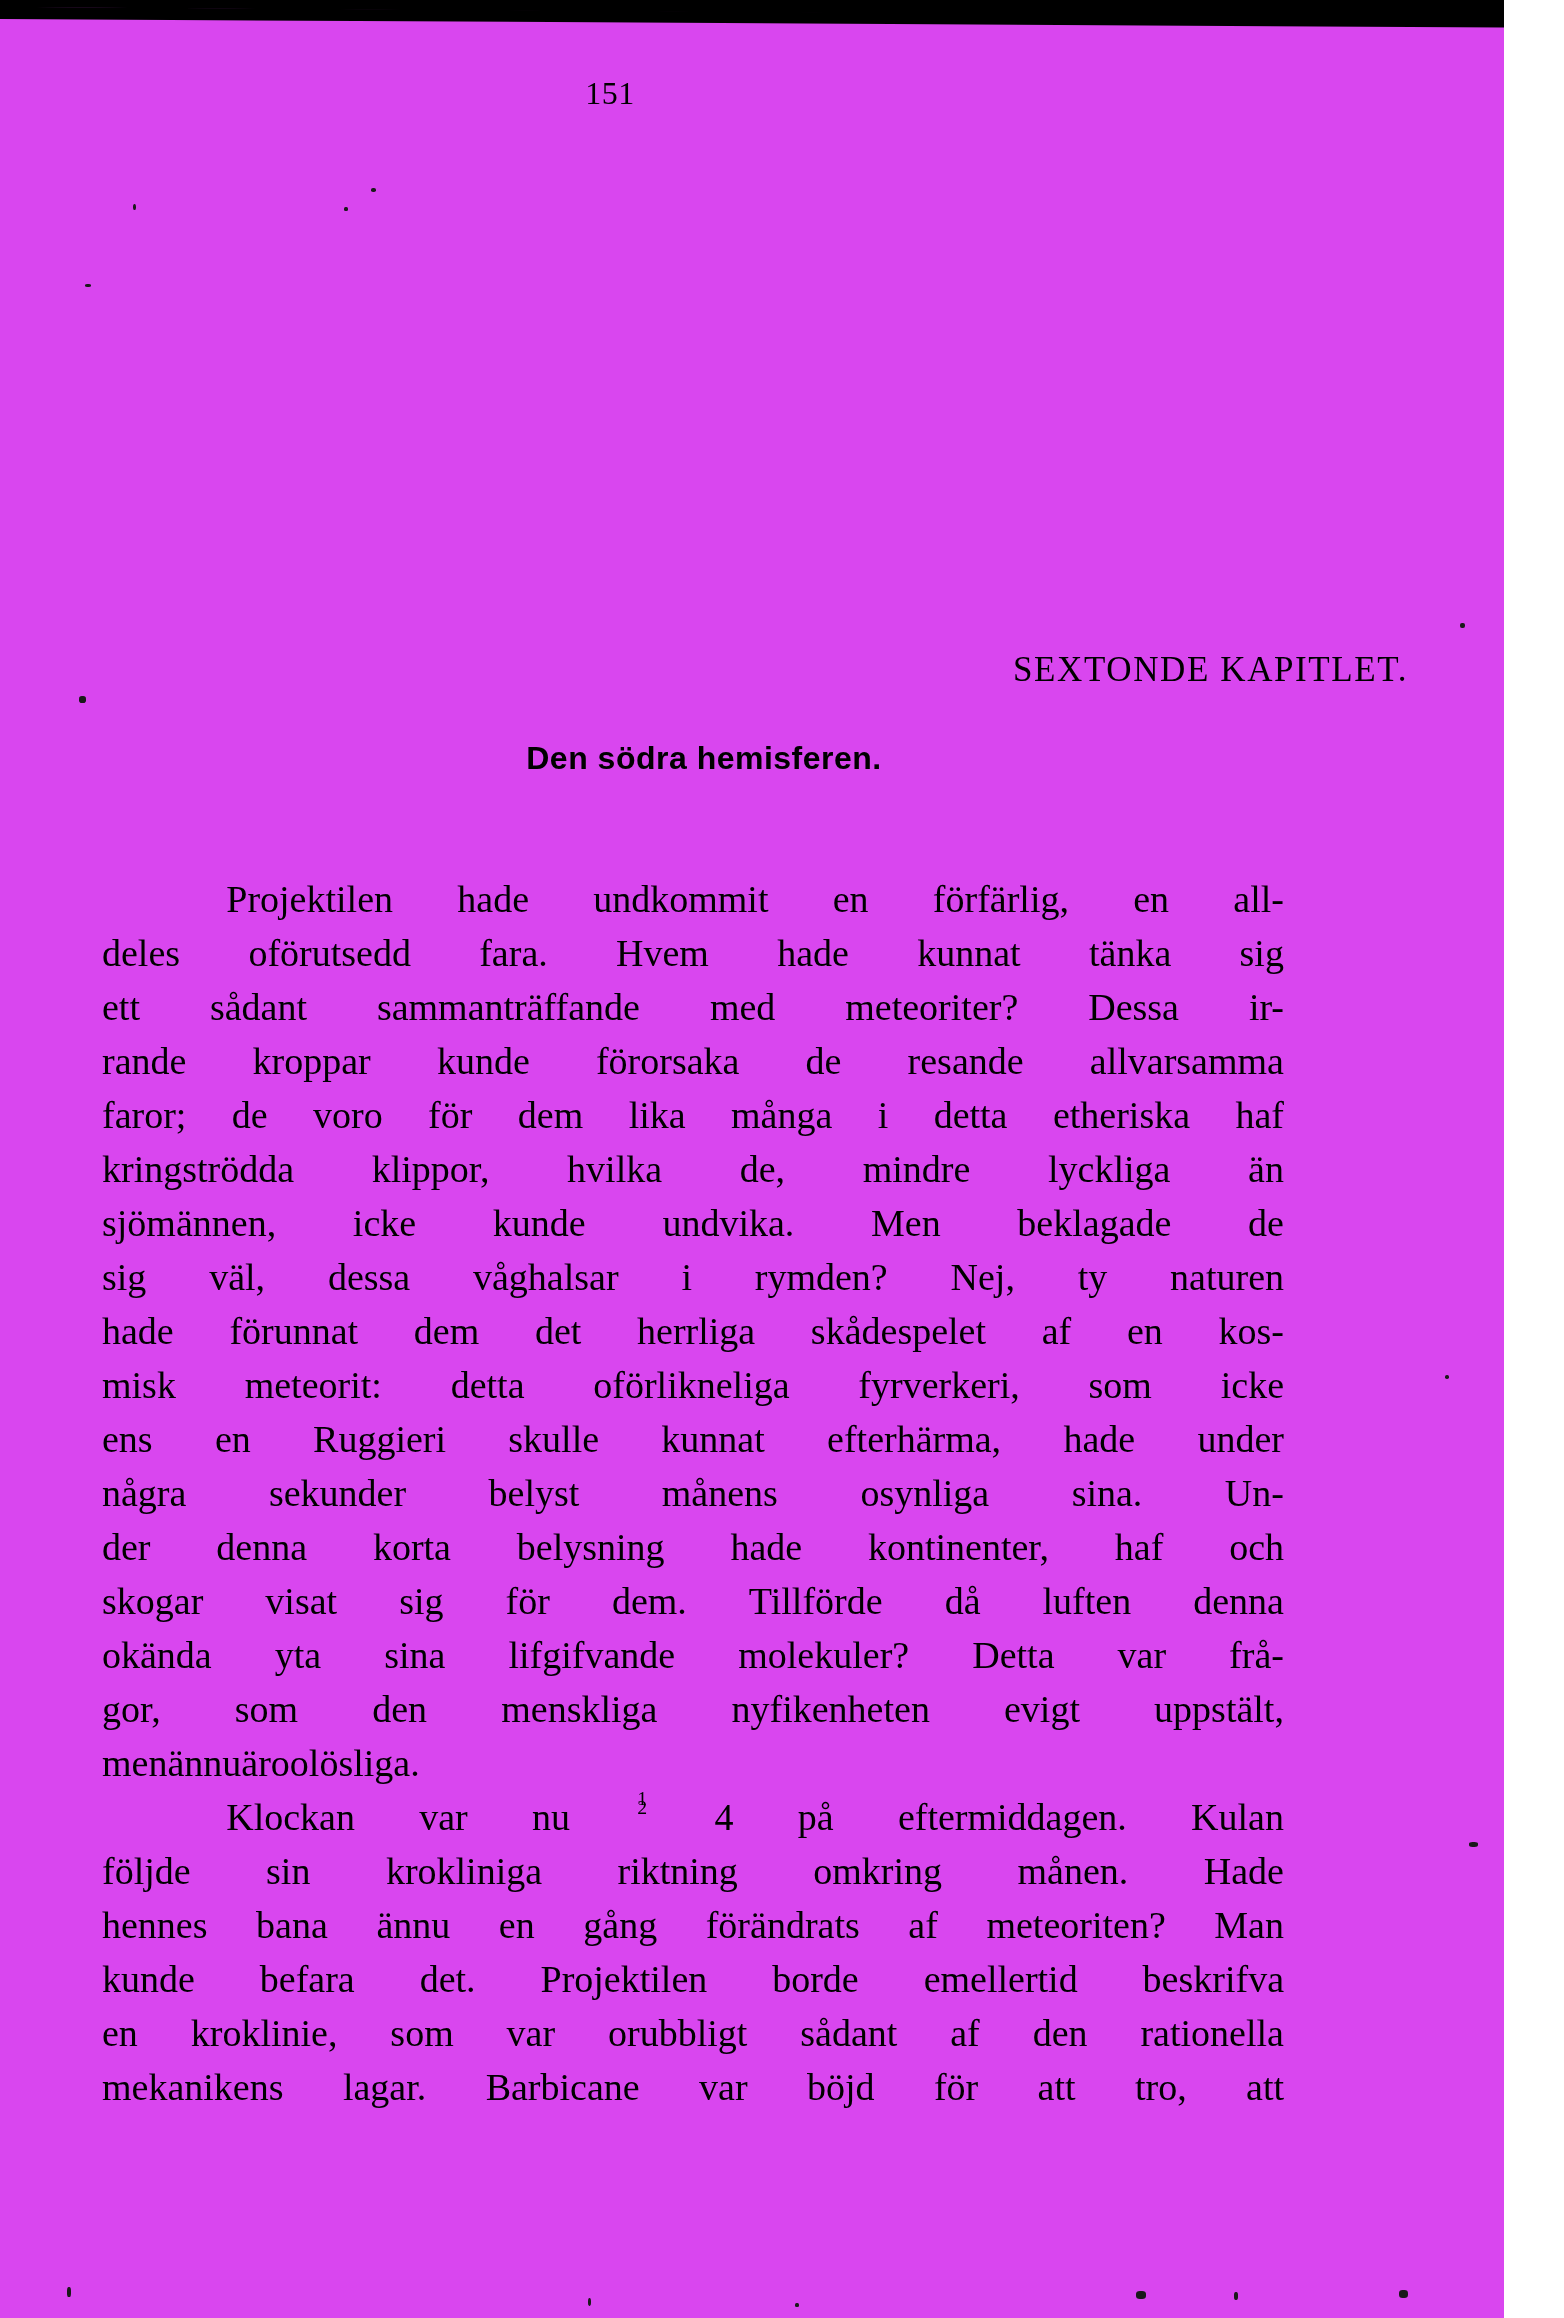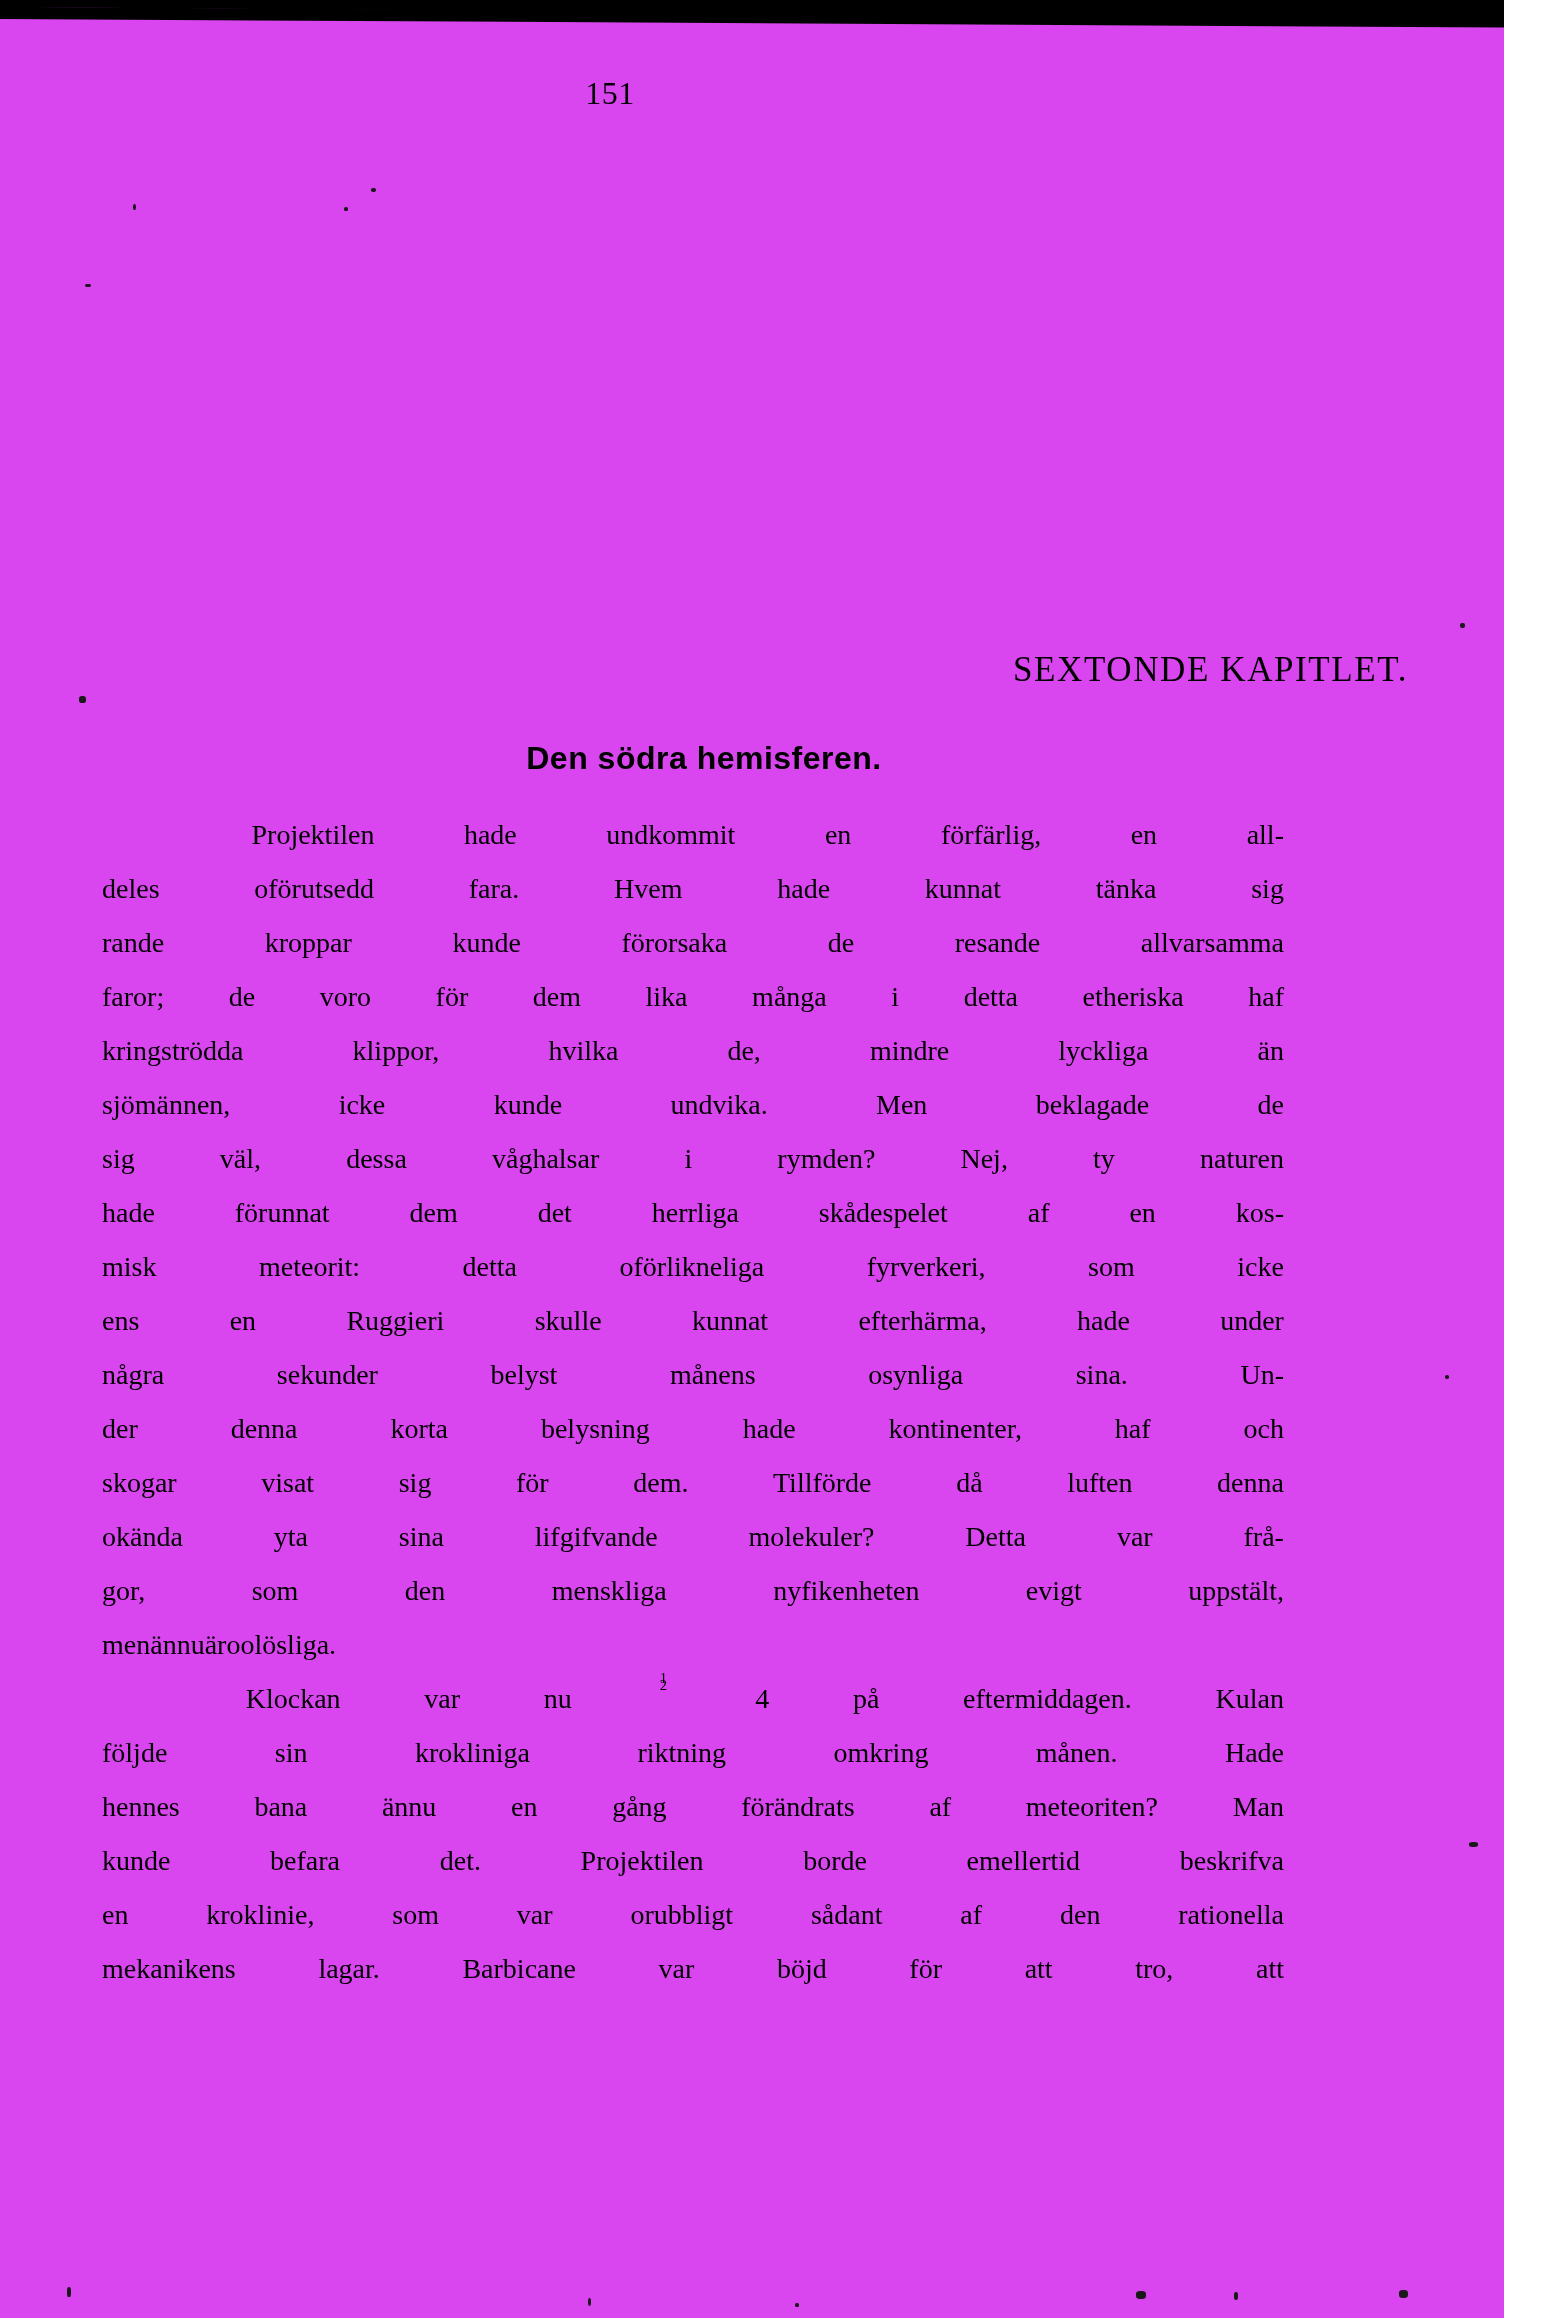--- a/index.html
+++ b/index.html
@@ -83,24 +83,24 @@
     font-family: "Liberation Sans", "DejaVu Sans", sans-serif;
     font-size: 32px;
     font-weight: bold;
     letter-spacing: 0.5px;
     margin: 0;
   }
 
   
   .body-text {
     position: absolute;
-    top: 808px;
+    top: 872px;
     left: 102px;
     width: 1182px;
-    font-size: 28px;
+    font-size: 38px;
     line-height: 54px;
   }
 
   .body-line {
     display: flex;
     width: 100%;
     white-space: pre;
   }
   .body-line.justified {
     justify-content: space-between;
@@ -163,20 +163,21 @@
 
   <div class="page-number">151</div>
 
   <h1 class="chapter-title">SEXTONDE KAPITLET.</h1>
 
   <h2 class="section-title">Den södra hemisferen.</h2>
 
   <div class="body-text" id="body-text">
       <div class="body-line justified indent-para"><span class="lead"></span><span class="w">Projektilen</span><span class="w">hade</span><span class="w">undkommit</span><span class="w">en</span><span class="w">förfärlig,</span><span class="w">en</span><span class="w">all-</span></div>
       <div class="body-line justified"><span class="w">deles</span><span class="w">oförutsedd</span><span class="w">fara.</span><span class="w">Hvem</span><span class="w">hade</span><span class="w">kunnat</span><span class="w">tänka</span><span class="w">sig</span></div>
+      <div class="body-line justified"><span class="w">ett</span><span class="w">sådant</span><span class="w">sammanträffande</span><span class="w">med</span><span class="w">meteoriter?</span><span class="w">Dessa</span><span class="w">ir-</span></div>
       <div class="body-line justified"><span class="w">rande</span><span class="w">kroppar</span><span class="w">kunde</span><span class="w">förorsaka</span><span class="w">de</span><span class="w">resande</span><span class="w">allvarsamma</span></div>
       <div class="body-line justified"><span class="w">faror;</span><span class="w">de</span><span class="w">voro</span><span class="w">för</span><span class="w">dem</span><span class="w">lika</span><span class="w">många</span><span class="w">i</span><span class="w">detta</span><span class="w">etheriska</span><span class="w">haf</span></div>
       <div class="body-line justified"><span class="w">kringströdda</span><span class="w">klippor,</span><span class="w">hvilka</span><span class="w">de,</span><span class="w">mindre</span><span class="w">lyckliga</span><span class="w">än</span></div>
       <div class="body-line justified"><span class="w">sjömännen,</span><span class="w">icke</span><span class="w">kunde</span><span class="w">undvika.</span><span class="w">Men</span><span class="w">beklagade</span><span class="w">de</span></div>
       <div class="body-line justified"><span class="w">sig</span><span class="w">väl,</span><span class="w">dessa</span><span class="w">våghalsar</span><span class="w">i</span><span class="w">rymden?</span><span class="w">Nej,</span><span class="w">ty</span><span class="w">naturen</span></div>
       <div class="body-line justified"><span class="w">hade</span><span class="w">förunnat</span><span class="w">dem</span><span class="w">det</span><span class="w">herrliga</span><span class="w">skådespelet</span><span class="w">af</span><span class="w">en</span><span class="w">kos-</span></div>
       <div class="body-line justified"><span class="w">misk</span><span class="w">meteorit:</span><span class="w">detta</span><span class="w">oförlikneliga</span><span class="w">fyrverkeri,</span><span class="w">som</span><span class="w">icke</span></div>
       <div class="body-line justified"><span class="w">ens</span><span class="w">en</span><span class="w">Ruggieri</span><span class="w">skulle</span><span class="w">kunnat</span><span class="w">efterhärma,</span><span class="w">hade</span><span class="w">under</span></div>
       <div class="body-line justified"><span class="w">några</span><span class="w">sekunder</span><span class="w">belyst</span><span class="w">månens</span><span class="w">osynliga</span><span class="w">sina.</span><span class="w">Un-</span></div>
       <div class="body-line justified"><span class="w">der</span><span class="w">denna</span><span class="w">korta</span><span class="w">belysning</span><span class="w">hade</span><span class="w">kontinenter,</span><span class="w">haf</span><span class="w">och</span></div>

